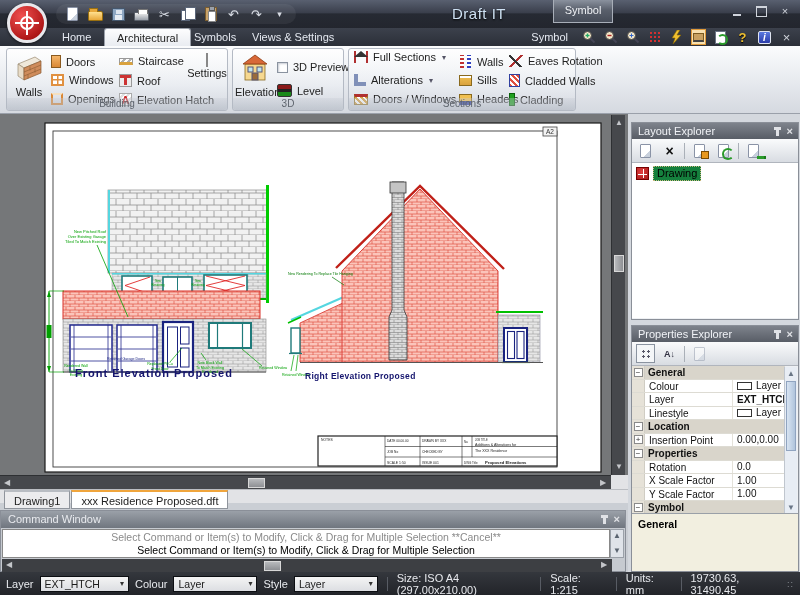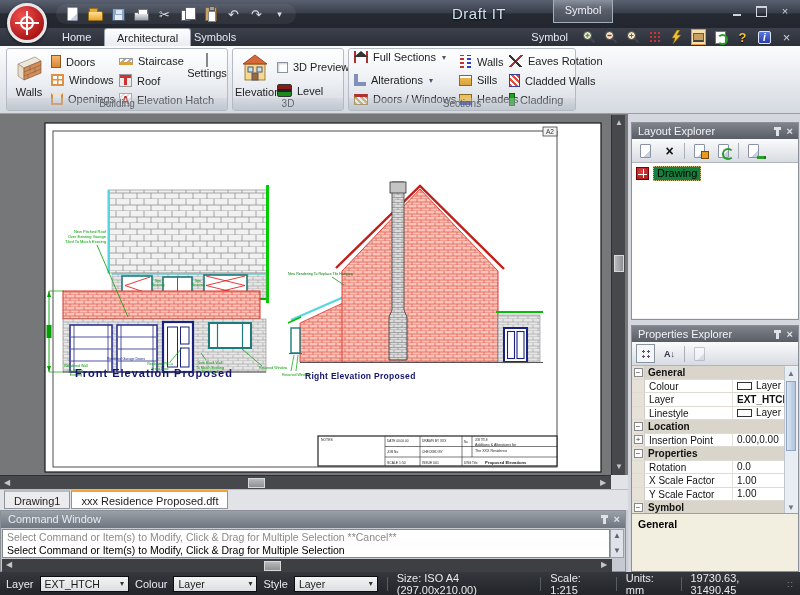--- a/index.html
+++ b/index.html
@@ -140,28 +140,28 @@
   .plabel { width:88px; padding:1px 4px; border-right:1px solid #e4e2da; overflow:hidden; white-space:nowrap; }
   .pvalue { flex:1; padding:1px 4px; display:flex; align-items:center; gap:4px; overflow:hidden; white-space:nowrap; }
   .swatch { width:15px; height:8px; background:#fff; border:1px solid #333; flex:none; }
   .pg-scroll { position:absolute; right:1px; top:41px; width:13px; height:148px; background:#e8edf4; border-left:1px solid #c0c6ce; }
   .pg-scroll .sarrow { color:#6a7686; }
   .pg-thumb { position:absolute; left:1px; top:14px; width:10px; height:70px; background:linear-gradient(90deg,#d8e4f2,#b0c4dc); border:1px solid #90a4c0; }
   #pe-desc { position:absolute; left:0; right:0; bottom:0; height:58px; background:#f2efe0; border-top:1px solid #9aa0a8; padding:4px 6px; font-size:10px; }
   #pe-desc b { font-size:10.5px; }
 
   
-  #doctabs { position:absolute; left:0; top:489px; width:628px; height:21px; background:#e2e3e6; border-top:1px solid #babdc2; display:flex; align-items:flex-start; padding-left:4px; gap:1px; }
+  #doctabs { position:absolute; left:0; top:489px; width:628px; height:14px; background:#e2e3e6; border-top:1px solid #babdc2; display:flex; align-items:flex-start; padding-left:4px; gap:1px; }
   .dtab { height:19px; padding:0 9px; font-size:11px; line-height:18px; background:#ececee; border:1px solid #8f949c; border-top:2px solid #b8bcc2; color:#222; }
   .dtab.active { background:#fff; border-top:2px solid #f0a53c; font-weight:normal; }
 
   
   #cmd { position:absolute; left:0; top:510px; width:626px; height:62px; background:#c6cad0; border:1px solid #8a8f98; }
   #cmd-title { height:17px; background:linear-gradient(#9aa0a8,#70767f); color:#e8eaee; font-size:11px; line-height:17px; padding:0 7px; position:relative; }
-  #cmd-body { position:absolute; left:1px; right:15px; top:18px; height:29px; background:#fff; border:1px solid #888; padding:1px 4px; overflow:hidden; }
+  #cmd-body { position:absolute; left:1px; right:15px; top:18px; height:29px; background:#fff; border:1px solid #888; padding:1px 4px; overflow:hidden;text-align:center; }
   .cmdline { font-size:10.5px; line-height:13px; white-space:nowrap; }
   .cmdline.muted { color:#8a8a8a; }
   #cmd-vscroll { position:absolute; right:1px; top:18px; width:14px; height:29px; background:#dfe3e9; border:1px solid #9aa0a8; }
   #cmd-vscroll .sarrow { color:#5a6470; }
   #cmd-hbar { position:absolute; left:1px; top:48px; width:610px; height:13px; background:#3d3f43; }
   #cmd-hbar .sthumb-h { left:262px; }
 
   
   #statusbar { position:absolute; left:0; top:572px; width:800px; height:23px; background:linear-gradient(#34373d,#222429); color:#e8eaee; font-size:11px; display:flex; align-items:center; padding:0 6px; gap:6px; }
   .combo { height:16px; background:linear-gradient(#f4f4f4,#dcdee2); border:1px solid #0c0e12; color:#1a1a1a; font-size:10.5px; line-height:14px; padding:0 4px; display:flex; justify-content:space-between; align-items:center; }
@@ -218,20 +218,21 @@
       <span class="wc wc-min"></span>
       <span class="wc wc-max"></span>
       <span class="wc">×</span>
     </div>
   </div>
 
   <div id="tabrow">
     <div class="rtab" style="left:50px">Home</div>
     <div class="rtab active" style="left:104px">Architectural</div>
     <div class="rtab" style="left:182px">Symbols</div>
+    <div class="rtab" style="left:240px">Views &amp; Settings</div>
     <div id="tr-right">
       <span class="lbl">Symbol</span>
       <span class="mini">
         <svg width="14" height="14">
             <circle cx="5.5" cy="5.5" r="4" fill="#f3e7c8" stroke="#444"></circle>
             <line x1="3.5" y1="5.5" x2="7.5" y2="5.5" stroke="#2a6" stroke-width="1.4"></line>
             <line x1="5.5" y1="3.5" x2="5.5" y2="7.5" stroke="#2a6" stroke-width="1.4"></line>
             <line x1="8.5" y1="8.5" x2="12.5" y2="12.5" stroke="#445" stroke-width="2"></line>
           </svg>
       </span>

